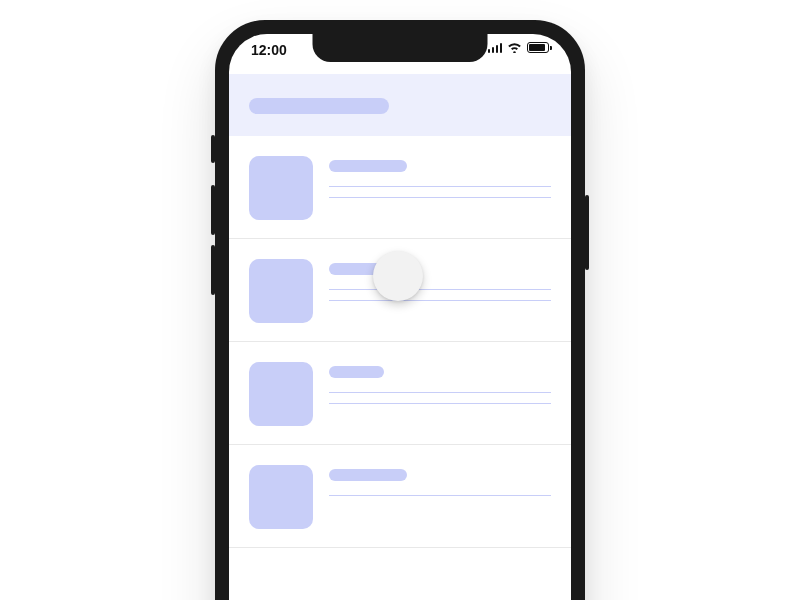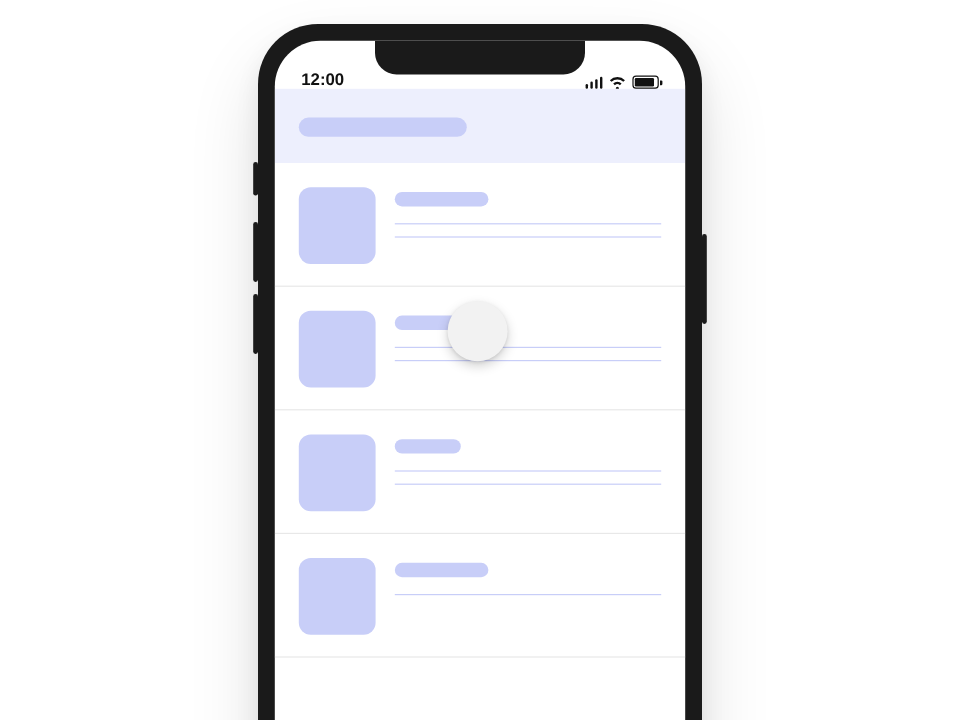--- a/index.html
+++ b/index.html
@@ -50,21 +50,21 @@
       height: 28px;
       background: #1a1a1a;
       border-bottom-left-radius: 18px;
       border-bottom-right-radius: 18px;
       z-index: 100;
     }
     .status-bar {
       position: relative;
       height: 40px;
       display: flex;
-      align-items: flex-end;
+      align-items: flex-start;
       justify-content: space-between;
       padding: 8px 22px 0;
       font-size: 14px;
       font-weight: 600;
       color: #111;
     }
     .status-right {
       display: flex;
       align-items: center;
       gap: 5px;

